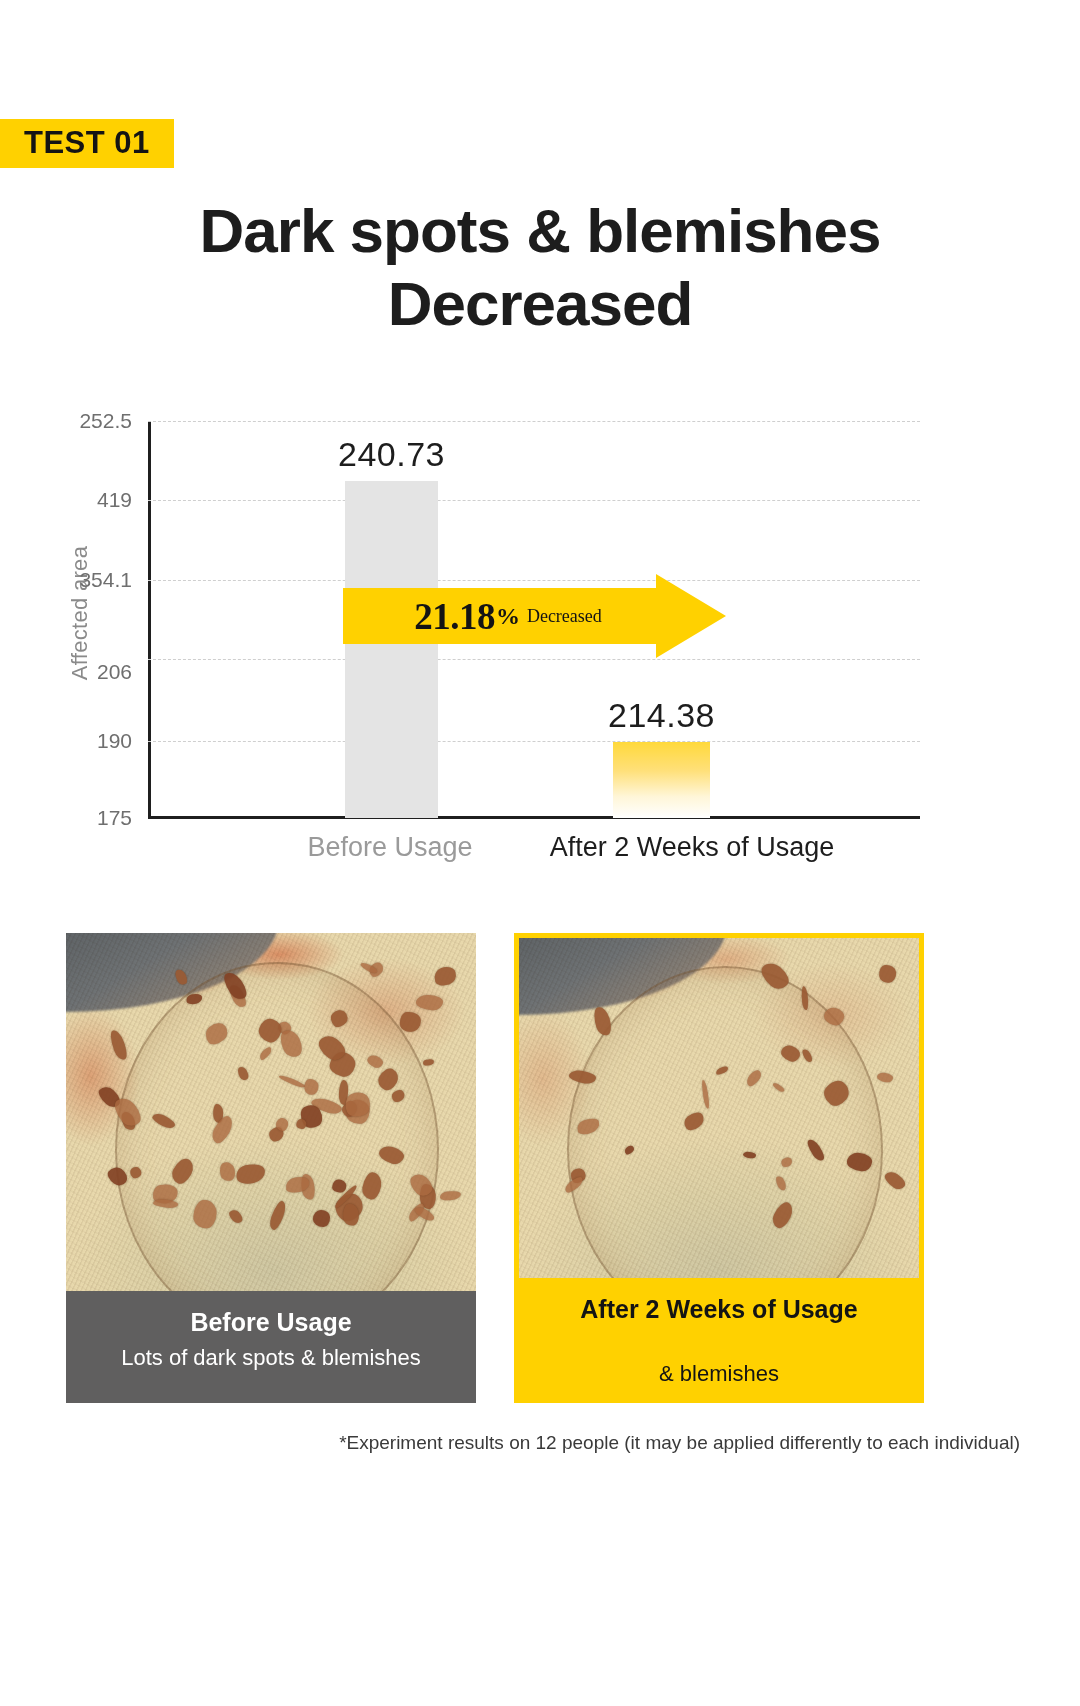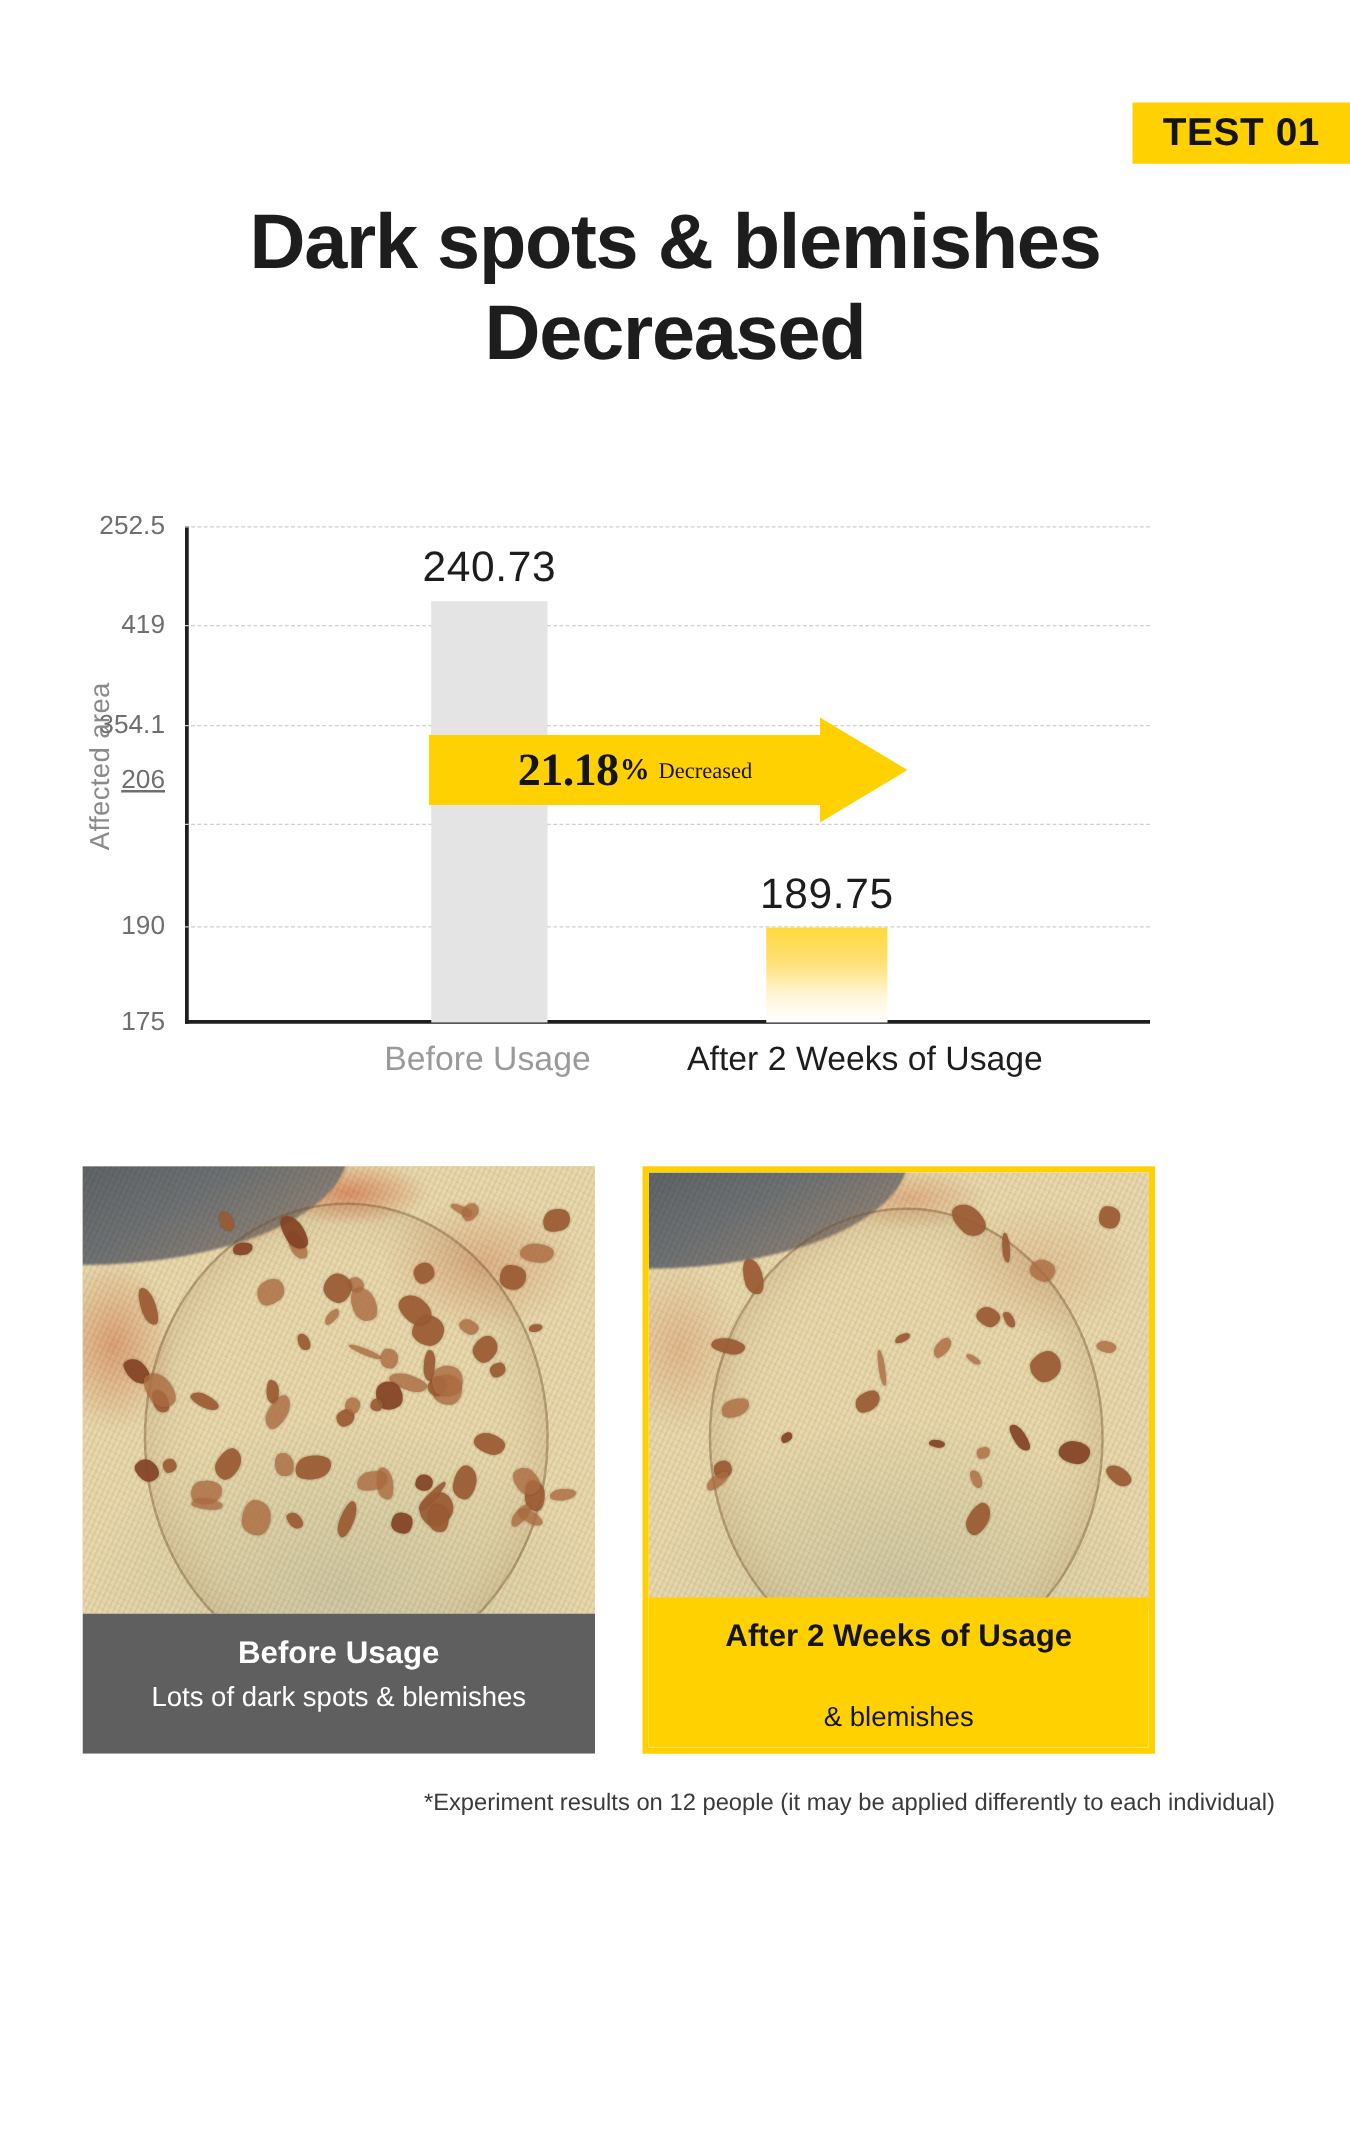--- a/index.html
+++ b/index.html
@@ -14,22 +14,22 @@
     color: #222222;
     position: relative;
     overflow: hidden;
   }
 
   
   .page { width: 1080px; height: 1706px; position: relative; }
 
   .test-badge-row {
     width: 100%;
-    text-align: right;
-    padding-top: 82px;
+    text-align: left;
+    padding-top: 119px;
   }
   .test-badge {
     display: inline-block;
     background: #FFD100;
     color: #141414;
     font-size: 31px;
     font-weight: 700;
     letter-spacing: 0.5px;
     padding: 8px 24px 10px 24px;
     line-height: 1;
@@ -316,30 +316,30 @@
       <div class="gridline" style="left: 148px; top: 421px;"></div>
       <div class="gridline" style="left: 148px; top: 500.4px;"></div>
       <div class="gridline" style="left: 148px; top: 579.8px;"></div>
       <div class="gridline" style="left: 148px; top: 659.2px;"></div>
       <div class="gridline" style="left: 148px; top: 741.161px;"></div>
     </div>
   <div id="ytick-host">
       <div class="ytick-label" style="top: 421px;">252.5</div>
       <div class="ytick-label" style="top: 500.4px;">419</div>
       <div class="ytick-label" style="top: 579.8px;">354.1</div>
-      <div class="ytick-label" style="top: 624px; text-decoration: underline;">206</div>
+      <div class="ytick-label" style="top: 672px;">206</div>
       <div class="ytick-label" style="top: 741.161px;">190</div>
       <div class="ytick-label" style="top: 818px;">175</div>
     </div>
 
   <div id="bars-host">
       <div class="bar bar-before" style="left: 345px; width: 93px; top: 481.293px; height: 336.707px; position: absolute;"></div>
       <div class="bar-value" style="left: 300px; width: 183px; top: 435.293px;">240.73</div>
       <div class="bar bar-after" style="left: 613px; width: 97px; top: 742.442px; height: 75.5581px; position: absolute;"></div>
-      <div class="bar-value" style="left: 570px; width: 183px; top: 696.442px;">189.75</div>
+      <div class="bar-value" style="left: 570px; width: 183px; top: 696.442px;">214.38</div>
     </div>
 
   <div class="arrow-wrap">
     <svg class="arrow-svg" width="383" height="84" viewBox="0 0 383 84">
       <polygon points="0,14 313,14 313,0 383,42 313,84 313,70 0,70" fill="#FFD100"></polygon>
     </svg>
     <div class="arrow-text">
       <span class="arrow-pct">21.18</span>
       <span class="arrow-pct-sym">%</span>
       <span class="arrow-word">Decreased</span>

